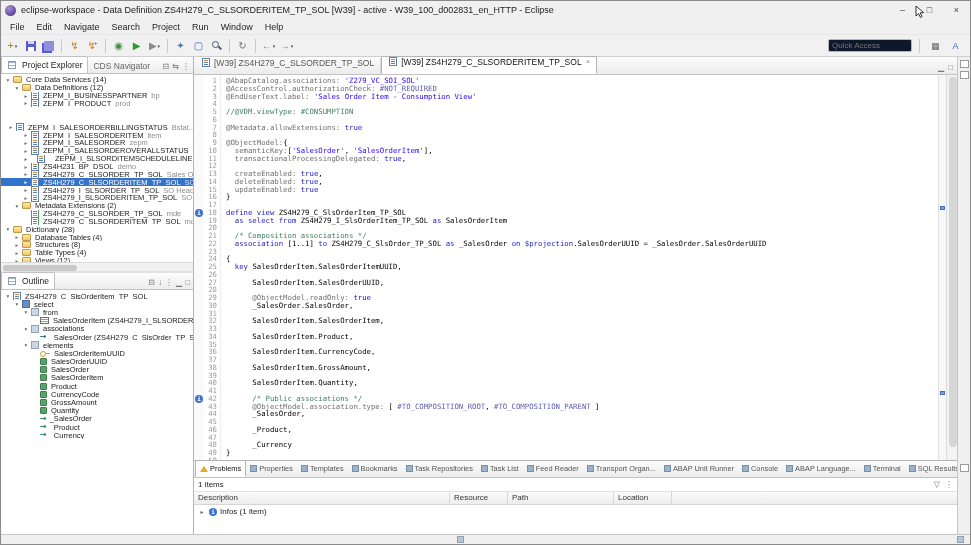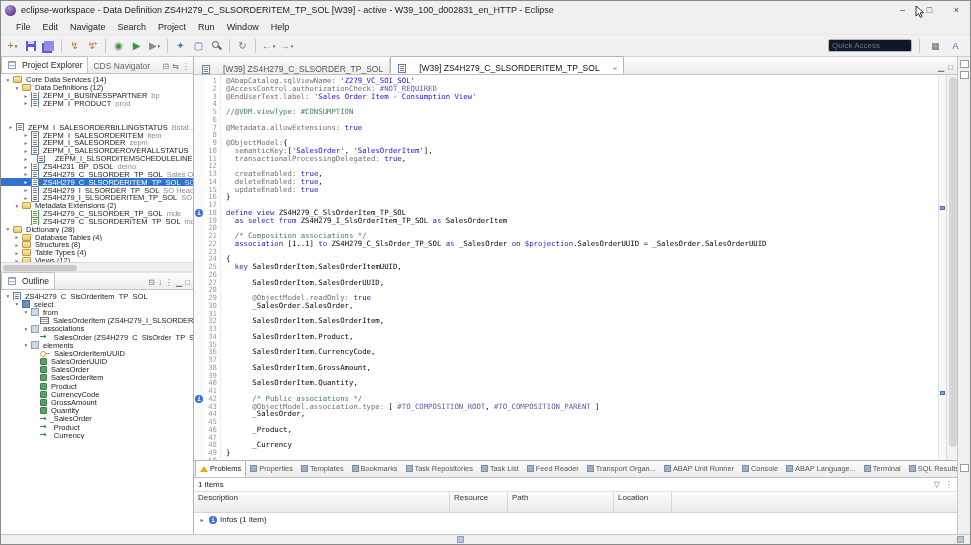--- a/index.html
+++ b/index.html
@@ -7,21 +7,21 @@
   body{font-family:"Liberation Sans",sans-serif;background:#f0f0f0;color:#1e1e1e}
   #win{width:971px;height:545px;display:flex;flex-direction:column;border:1px solid #8a8a8a;background:#f0f0f0;position:relative}
 
   
   .titlebar{height:18px;flex:none;display:flex;align-items:center;padding-left:4px;font-size:9px;color:#222;background:#f0f0f0}
   .e-logo{width:11px;height:11px;border-radius:50%;background:radial-gradient(circle at 35% 30%,#a98fd8,#452a78);margin-right:5px;flex:none}
   .win-controls{margin-left:auto;display:flex;height:100%}
   .win-btn{width:27px;display:flex;align-items:center;justify-content:center;font-size:9px;color:#444}
 
   
-  .menubar{height:15px;flex:none;display:flex;align-items:center;font-size:9px;padding-left:9px}
+  .menubar{height:15px;flex:none;display:flex;align-items:center;font-size:9px;padding-left:3px}
   .menu-item{padding:0 6px}
 
   
   .toolbar{height:23px;flex:none;display:flex;align-items:center;background:#f1f1f1;border-top:1px solid #e7e7e7;border-bottom:1px solid #cfcfcf;padding:0 3px;gap:1px}
   .tbtn{height:18px;min-width:17px;display:flex;align-items:center;justify-content:center;border-radius:2px;font-size:10px;padding:0 1px}
   .tbtn .glyph{font-size:10px;line-height:10px}
   .tbtn .dd{font-size:5px;color:#555;margin-left:1px}
   .tbtn .badge{font-size:6px;color:#2f7a2f;margin-left:-2px;margin-top:-6px}
   .tsep{width:1px;height:14px;background:#c8c8c8;margin:0 3px;flex:none}
   .qa-wrap{margin-left:auto;display:flex;align-items:center;gap:4px;padding-right:3px}
@@ -80,21 +80,21 @@
   .magnifier::before{content:"";position:absolute;left:1px;top:1px;width:5px;height:5px;border:1.5px solid #4a5568;border-radius:50%}
   .magnifier::after{content:"";position:absolute;left:7px;top:7px;width:4px;height:1.5px;background:#4a5568;transform:rotate(45deg)}
   .ic-info{display:inline-block;width:8px;height:8px;border-radius:50%;background:#3b6fd4;color:#fff;font:bold 6px/8px "DejaVu Sans Mono",monospace;text-align:center;flex:none}
   .warn-ic{width:0;height:0;border-left:4px solid transparent;border-right:4px solid transparent;border-bottom:6px solid #e8a91c;flex:none}
   .tab-ic{width:7px;height:7px;background:#9db3cc;border:1px solid #7590ad;flex:none}
 
   
   .center{flex:1;display:flex;flex-direction:column;min-width:0}
   .editor{flex:1;display:flex;flex-direction:column;min-height:0;background:#fff}
   .etabs{height:18px;flex:none;display:flex;align-items:flex-end;background:linear-gradient(#fcfcfc,#ececec);border-bottom:1px solid #c2c2c2;font-size:8.5px;padding-left:1px;white-space:nowrap}
-  .etab{display:flex;align-items:flex-end;gap:10px;height:16px;padding:0 6px;border-right:1px solid #d5d5d5;color:#555}
+  .etab{display:flex;align-items:flex-start;gap:1px;height:16px;padding:0 6px;border-right:1px solid #d5d5d5;color:#555}
   .etab.active{background:#fff;border:1px solid #b5b5b5;border-bottom:1px solid #fff;color:#111;border-radius:2px 2px 0 0;height:18px}
   .etab .close{margin-left:3px;color:#888;font-size:8px}
   .etabs-right{margin-left:auto;display:flex;gap:4px;padding:0 4px 2px 0;color:#777;font-size:8px;align-items:center}
 
   .code-wrap{flex:1;display:flex;min-height:0;font-family:"DejaVu Sans Mono",monospace;font-size:7.3px;line-height:7.76px}
   .ruler{width:10px;flex:none;background:#fafafa;position:relative;padding-top:2px}
   .ruler .marker{position:absolute;left:1px}
   .gutter{width:17px;flex:none;background:#fff;color:#9a9a9a;text-align:right;padding:2px 3px 0 0;border-right:1px solid #ececec}
   .ln,.cl{height:7.76px}
   .code{flex:1;overflow:hidden;padding:2px 0 0 5px}
@@ -111,21 +111,21 @@
   .vthumb{position:absolute;left:1.5px;top:2px;width:8px;height:96%;background:#d6d6d6;border-radius:4px}
 
   
   .bottom{height:74px;flex:none;display:flex;flex-direction:column;border-top:1px solid #b3b3b3;background:#fff}
   .btabs{height:17px;flex:none;display:flex;align-items:flex-end;background:linear-gradient(#fcfcfc,#ececec);border-bottom:1px solid #c2c2c2;font-size:7.4px;padding-left:1px;white-space:nowrap;overflow:hidden}
   .btab{display:flex;align-items:center;gap:2px;height:15px;padding:0 4px;color:#555;flex:none}
   .btab.active{background:#fff;border:1px solid #b5b5b5;border-bottom:1px solid #fff;color:#111;border-radius:2px 2px 0 0;height:17px}
   .pbody{flex:1;display:flex;flex-direction:column;font-size:8px;min-height:0}
   .pitems{height:13px;flex:none;display:flex;align-items:center;padding:0 4px;color:#222}
   .pitems .ricons{margin-left:auto;display:flex;gap:5px;color:#777;font-size:8px}
-  .phead{height:22px;flex:none;display:flex;background:linear-gradient(#fbfbfb,#ececec);border-top:1px solid #e2e2e2;border-bottom:1px solid #d5d5d5;color:#333}
+  .phead{height:14px;flex:none;display:flex;background:linear-gradient(#fbfbfb,#ececec);border-top:1px solid #e2e2e2;border-bottom:1px solid #d5d5d5;color:#333}
   .pcol{padding:1px 4px;border-right:1px solid #d8d8d8;white-space:nowrap;overflow:hidden;flex:none}
   .prow{height:13px;display:flex;align-items:center;padding-left:4px;gap:3px}
   .prow .exp{font-size:6px;color:#666;width:8px;text-align:center}
 
   
   .right-trim{width:13px;flex:none;border-left:1px solid #c6c6c6;background:#f0f0f0;display:flex;flex-direction:column;align-items:center;padding-top:3px;gap:3px}
   .trim-ic{width:9px;height:8px;border:1px solid #9a9a9a;background:#fff;flex:none}
   .trim-ic:nth-child(3){margin-top:382px}
   .statusbar{height:10px;flex:none;border-top:1px solid #c6c6c6;background:#f0f0f0;position:relative}
   .sb-ic{position:absolute;width:7px;height:7px;top:1px;background:#b9c6d6;border:1px solid #8fa0b5}
@@ -564,21 +564,21 @@
               <div class="ln">43</div>
               <div class="ln">44</div>
               <div class="ln">45</div>
               <div class="ln">46</div>
               <div class="ln">47</div>
               <div class="ln">48</div>
               <div class="ln">49</div>
               <div class="ln">50</div>
             </div>
           <div class="code" id="code">
-              <div class="cl"><span class="t-ann">@AbapCatalog.sqlViewName:</span><span class="t-txt"> </span><span class="t-str">'Z279_VC_SOI_SOL'</span></div>
+              <div class="cl"><span class="t-ann">@AbapCatalog.associations:</span><span class="t-txt"> </span><span class="t-str">'Z279_VC_SOI_SOL'</span></div>
               <div class="cl"><span class="t-ann">@AccessControl.authorizationCheck:</span><span class="t-txt"> </span><span class="t-val">#NOT_REQUIRED</span></div>
               <div class="cl"><span class="t-ann">@EndUserText.label:</span><span class="t-txt"> </span><span class="t-str">'Sales Order Item - Consumption View'</span></div>
               <div class="cl"><span class="t-txt">&nbsp;</span></div>
               <div class="cl"><span class="t-com">//@VDM.viewType: #CONSUMPTION</span></div>
               <div class="cl"><span class="t-txt">&nbsp;</span></div>
               <div class="cl"><span class="t-ann">@Metadata.allowExtensions:</span><span class="t-txt"> </span><span class="t-kw">true</span></div>
               <div class="cl"><span class="t-txt">&nbsp;</span></div>
               <div class="cl"><span class="t-ann">@ObjectModel:</span><span class="t-txt">{</span></div>
               <div class="cl"><span class="t-txt">  </span><span class="t-ann">semanticKey:</span><span class="t-txt">[</span><span class="t-str">'SalesOrder'</span><span class="t-txt">, </span><span class="t-str">'SalesOrderItem'</span><span class="t-txt">],</span></div>
               <div class="cl"><span class="t-txt">  </span><span class="t-ann">transactionalProcessingDelegated:</span><span class="t-txt"> </span><span class="t-kw">true</span><span class="t-txt">,</span></div>

